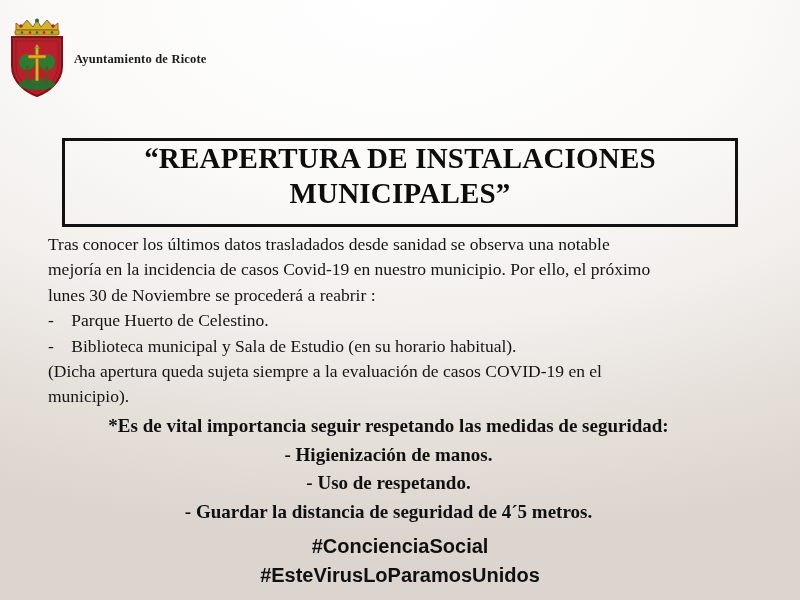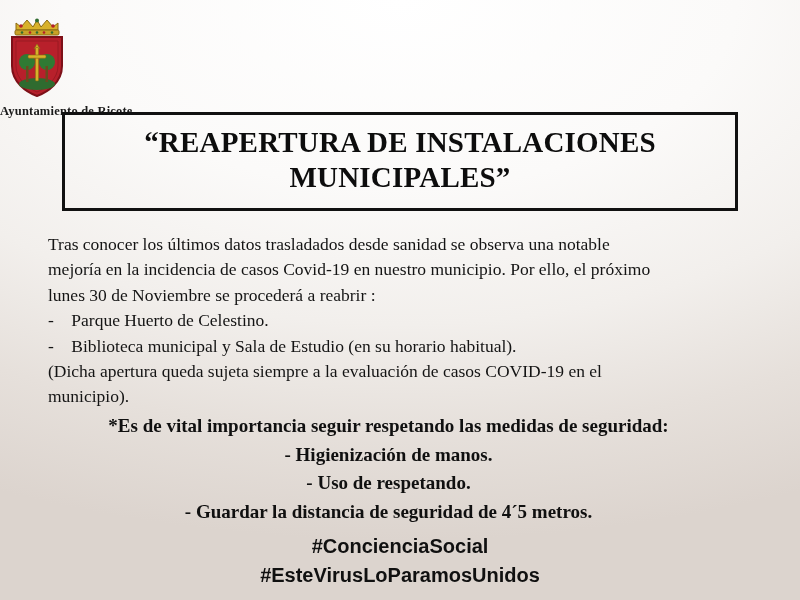--- a/index.html
+++ b/index.html
@@ -22,44 +22,45 @@
       radial-gradient(ellipse 120% 90% at 50% 0%, #ffffff 0%, #fbfaf9 35%, #f2efec 60%, #e6e0db 80%, #dcd4ce 100%);
   }
 
   
   .crest-wrap {
     position: absolute;
     top: 14px;
     left: 0;
     right: 0;
     display: flex;
-    flex-direction: column;
+    flex-direction: row;
+    align-items: center;
   }
   .crest {
     width: 74px;
     height: 86px;
   }
   .crest-caption {
     margin-top: 4px;
     font-family: "Liberation Serif", serif;
     font-weight: bold;
     font-size: 12.5px;
     color: #1a1a1a;
     letter-spacing: 0.2px;
   }
 
   
   .title-box {
     position: absolute;
-    top: 112px;
+    top: 138px;
     left: 62px;
     width: 676px;
     box-sizing: border-box;
     border: 3px solid #111111;
-    padding: 10px 10px 12px 10px;
+    padding: 0 10px 12px 10px;
     text-align: center;
   }
   .title-line {
     font-family: "Liberation Serif", serif;
     font-weight: bold;
     font-size: 29px;
     line-height: 1.22;
     color: #0d0d0d;
     letter-spacing: 0.2px;
   }

